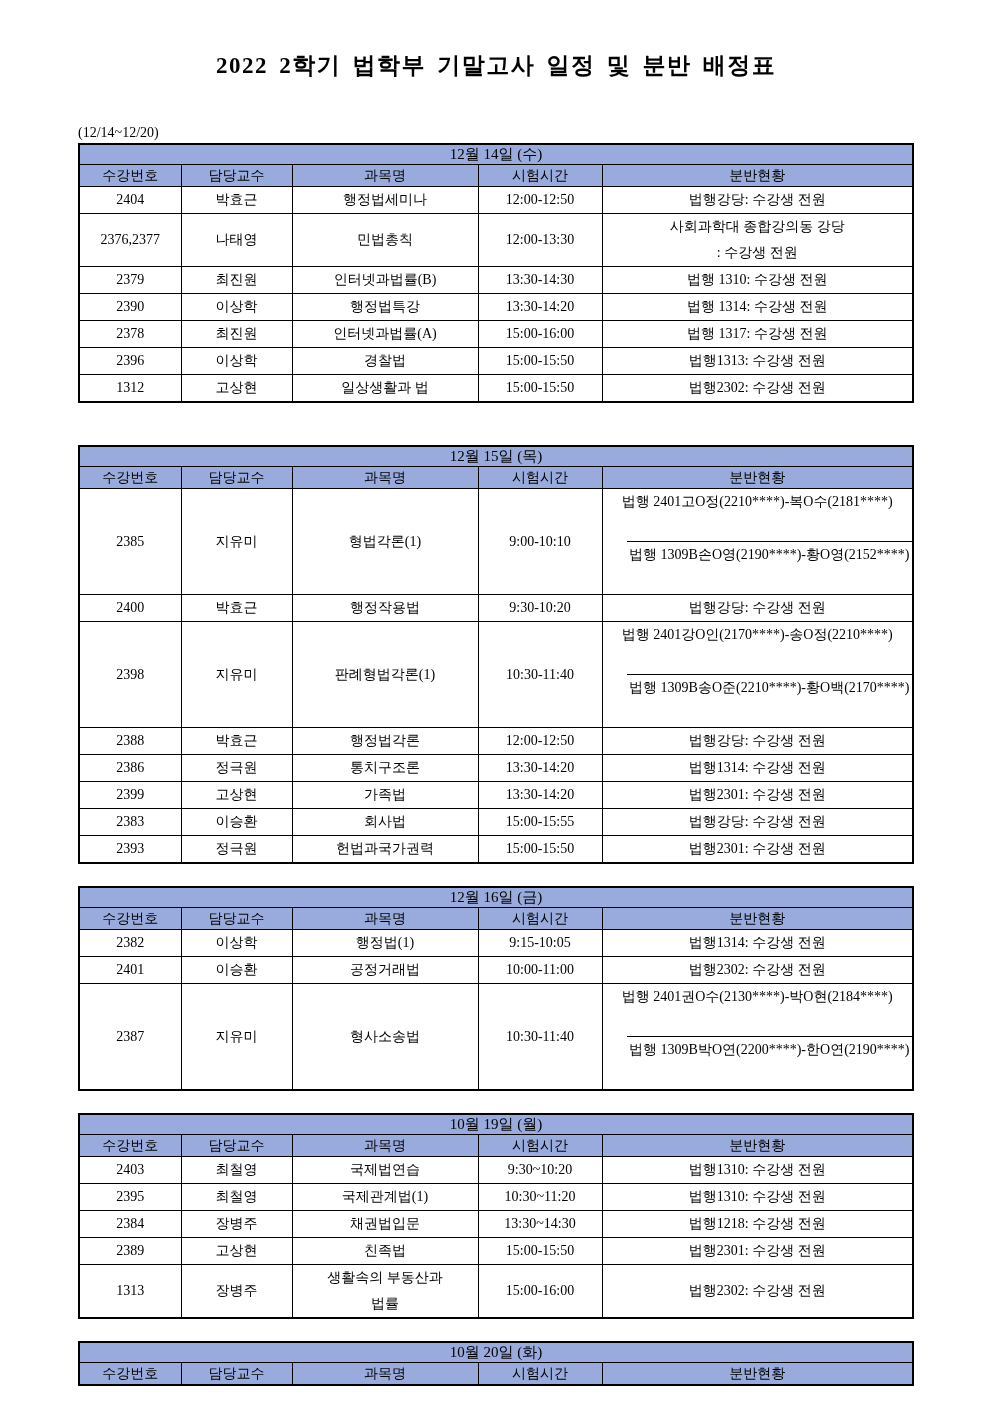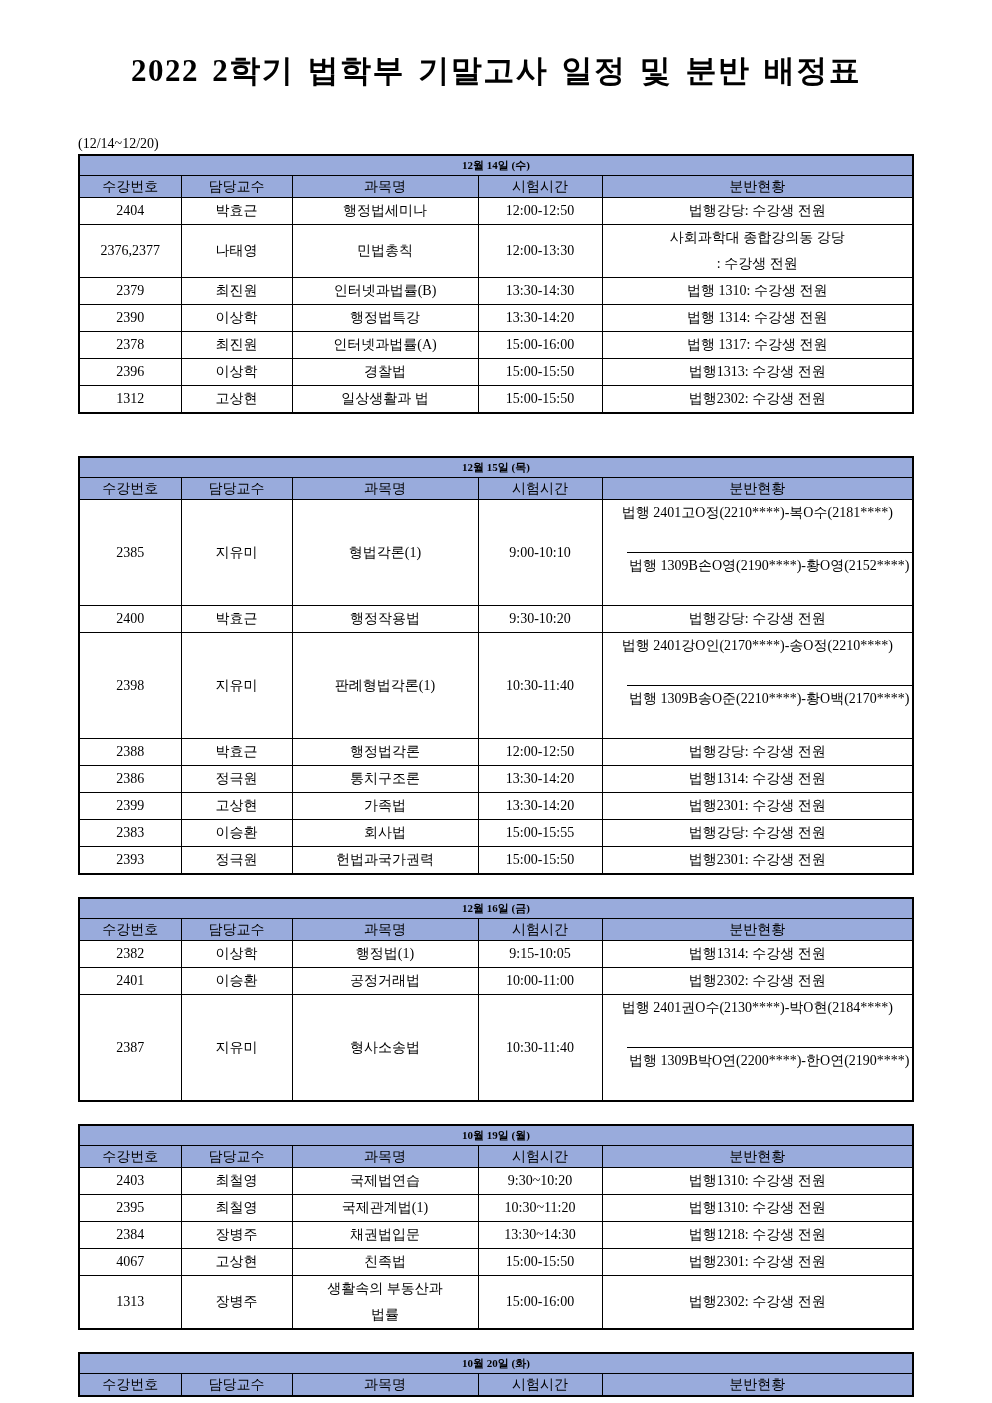--- a/index.html
+++ b/index.html
@@ -16,21 +16,21 @@
   }
   .page {
     box-sizing: border-box;
     width: 992px;
     height: 1403px;
     padding: 50px 78px 0 78px;
   }
   .title {
     margin: 0;
     text-align: center;
-    font-size: 31px;
+    font-size: 23px;
     font-weight: bold;
     letter-spacing: 1.5px;
     word-spacing: 4px;
   }
   .subtitle {
     margin-top: 44px;
     margin-bottom: 2px;
     font-size: 14px;
   }
   table.sched {
@@ -49,22 +49,22 @@
   col.c4 { width: 311px; }
   table.sched td {
     border: 1px solid #000;
     text-align: center;
     vertical-align: middle;
     padding: 0;
     overflow: hidden;
   }
   td.date-cell {
     background: var(--hdr);
-    font-weight: bold;
-    font-size: 11px;
+    font-weight: normal;
+    font-size: 15px;
     text-align: left;
     padding: 2px 10px;
     height: 19px;
   }
   td.head-cell {
     background: var(--hdr);
     height: 21px;
   }
   td.cell {
     height: 22px;
@@ -346,21 +346,21 @@
             <td class="cell">법행1310: 수강생 전원</td>
           </tr>
           <tr class="data-row">
             <td class="cell">2384</td>
             <td class="cell">장병주</td>
             <td class="cell">채권법입문</td>
             <td class="cell">13:30~14:30</td>
             <td class="cell">법행1218: 수강생 전원</td>
           </tr>
           <tr class="data-row">
-            <td class="cell">4067</td>
+            <td class="cell">2389</td>
             <td class="cell">고상현</td>
             <td class="cell">친족법</td>
             <td class="cell">15:00-15:50</td>
             <td class="cell">법행2301: 수강생 전원</td>
           </tr>
           <tr class="data-row">
             <td class="cell">1313</td>
             <td class="cell">장병주</td>
             <td class="cell">생활속의 부동산과
 법률</td>

